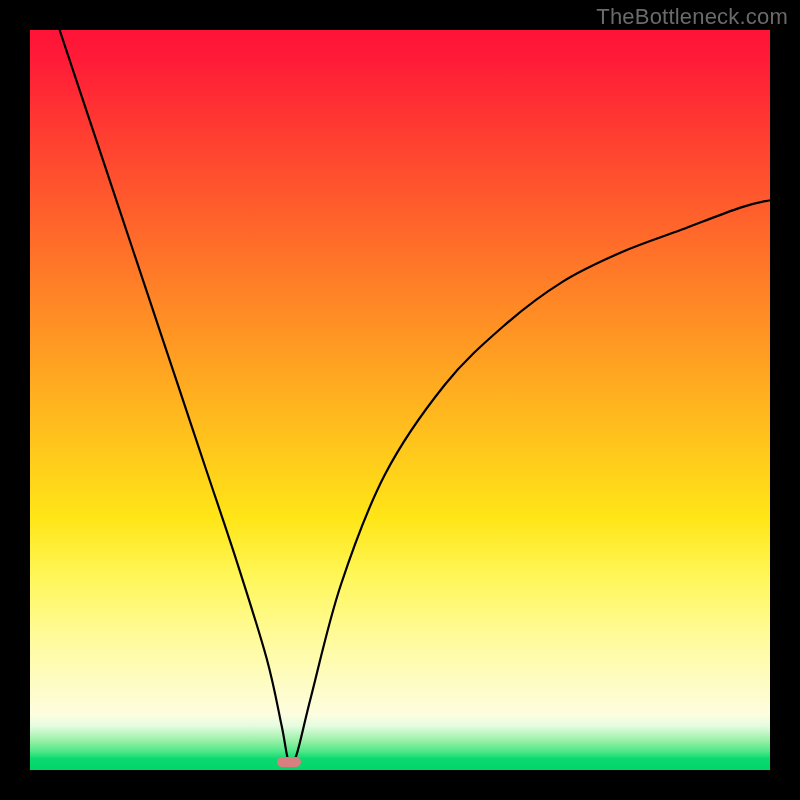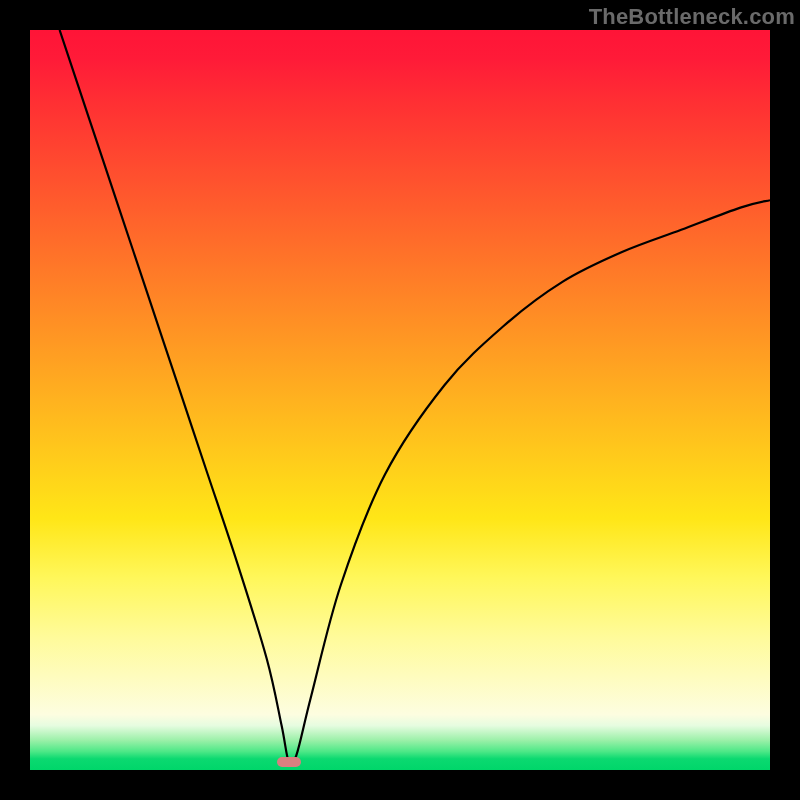--- a/index.html
+++ b/index.html
@@ -7,24 +7,24 @@
     width: 800px;
     height: 800px;
     background: #000;
     position: relative;
     font-family: Arial, sans-serif;
     overflow: hidden;
   }
   .watermark {
     position: absolute;
     top: 4px;
-    right: 5px;
+    right: 12px;
     color: #6a6a6a;
     font-size: 22px;
-    font-weight: 700;
+    font-weight: 400;
     z-index: 10;
     letter-spacing: 0.2px;
     margin-left: 16px;
   }
   .plot-area {
     position: absolute;
     left: 30px;
     top: 30px;
     width: 740px;
     height: 740px;

